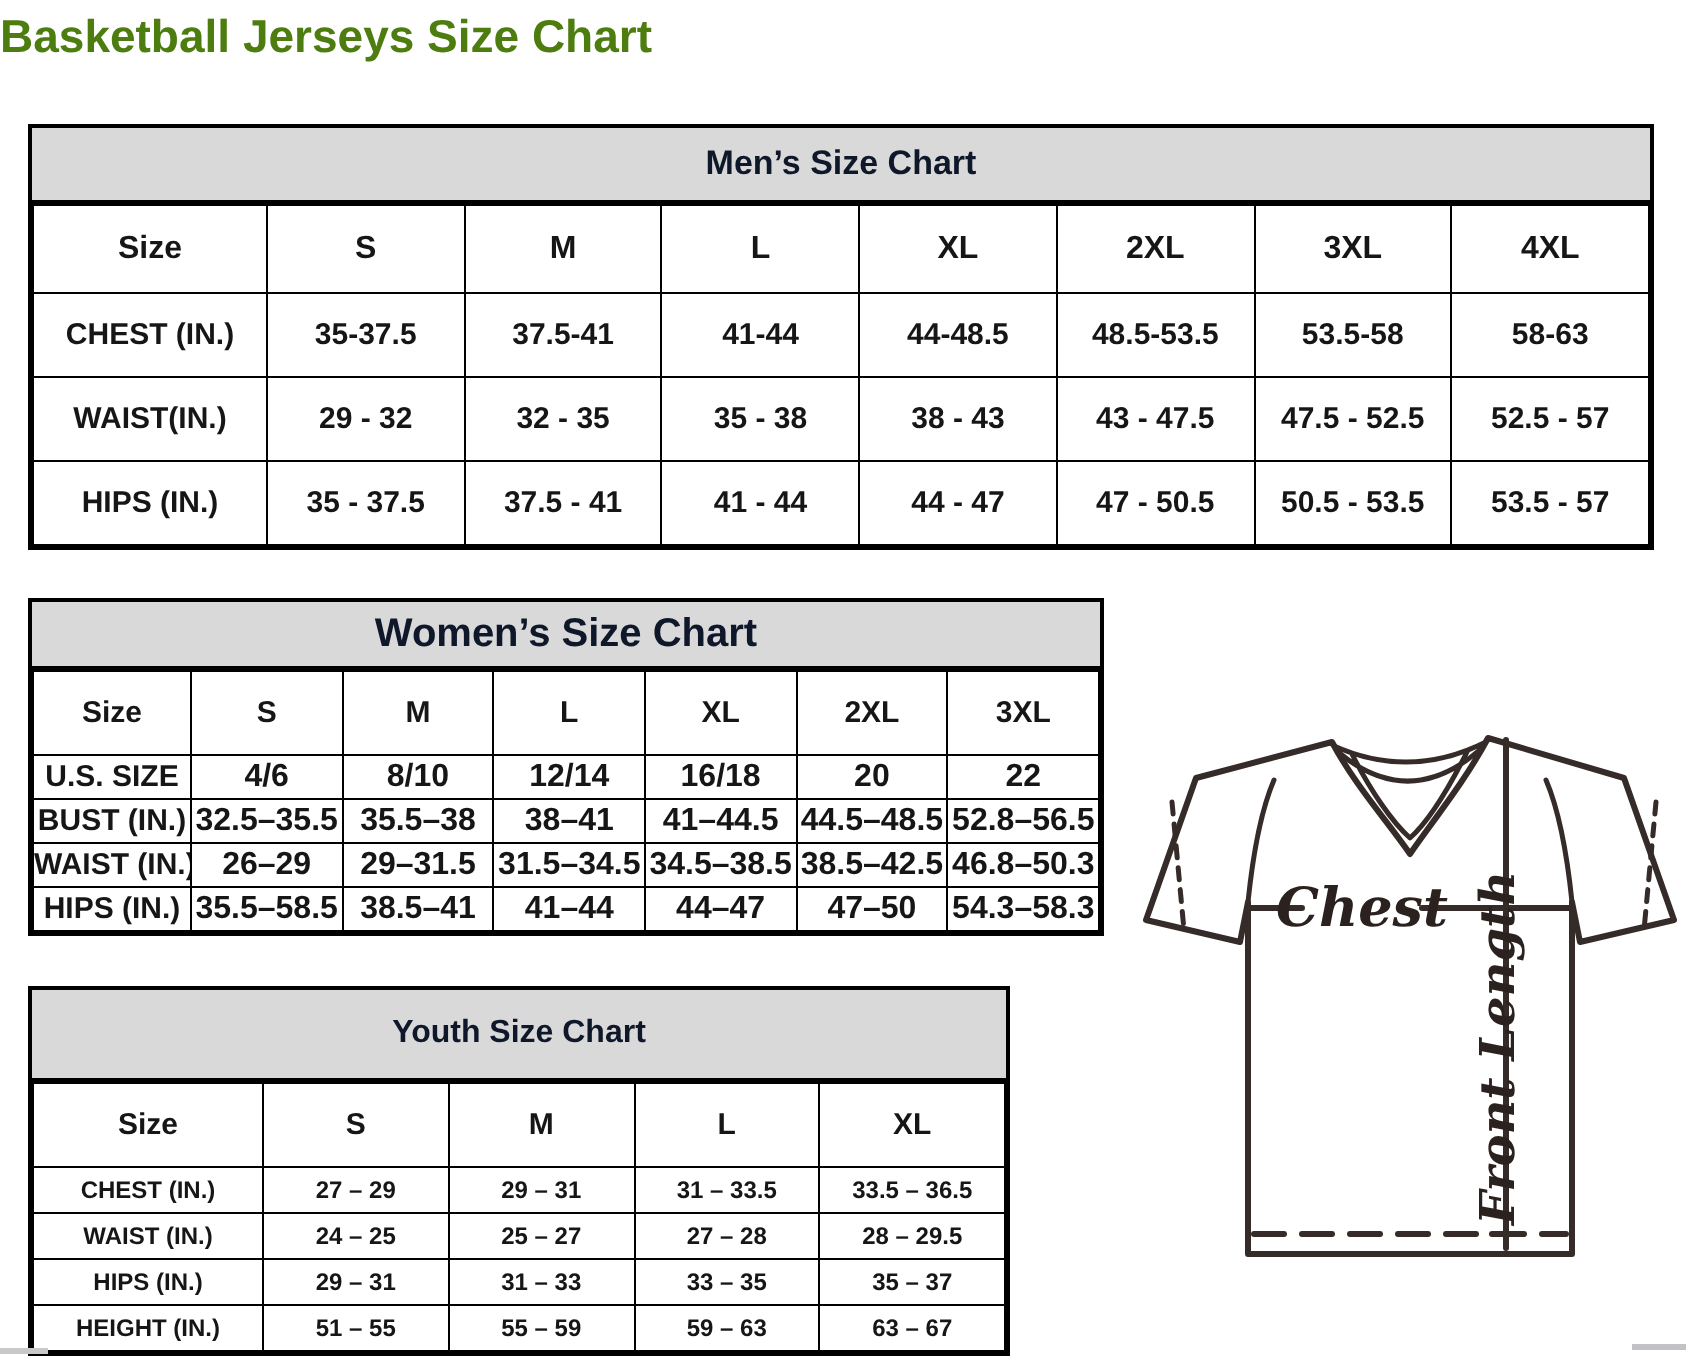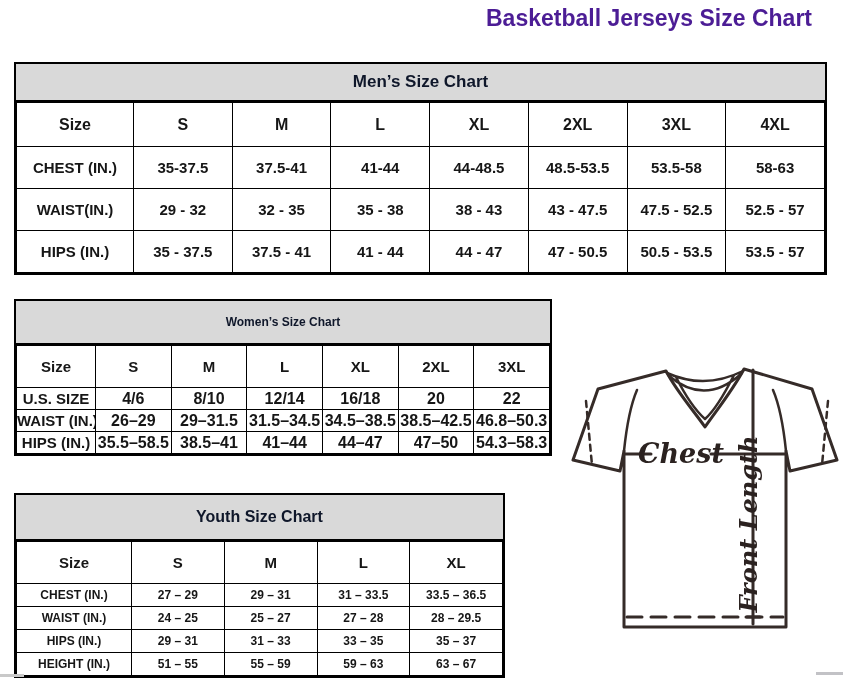--- a/index.html
+++ b/index.html
@@ -3,22 +3,22 @@
 <meta charset="utf-8">
 <style>
   html, body { margin:0; padding:0; }
   body {
     width:843px; height:679px; position:relative; overflow:hidden;
     background:#ffffff; color:#1a1a1a;
     font-family:"Liberation Sans", sans-serif;
   }
   .page-title {
     position:absolute; top:5px; left:0; width:812px;
-    text-align:right; font-size:23px; font-weight:bold; margin:0;
-    color:#4c1d95;
+    text-align:left; font-size:23px; font-weight:bold; margin:0;
+    color:#4d7c0f;
   }
   .tbl {
     position:absolute; border:2px solid #000; box-sizing:border-box;
     background:#fff;
   }
   .tbl-title {
     background:#d9d9d9; border-bottom:2px solid #000;
     display:flex; align-items:center; justify-content:center;
     font-weight:bold; box-sizing:border-box; color:#0f172a;
   }
@@ -30,21 +30,21 @@
   
   .men { left:14px; top:62px; width:813px; }
   .men .tbl-title { height:38px; font-size:17px; }
   .men thead tr { height:44px; }
   .men tbody tr { height:42px; }
   .men thead th { font-size:16px; }
   .men tbody th, .men tbody td { font-size:15px; }
   .men tr > *:first-child { width:116px; }
   
   .women { left:14px; top:299px; width:538px; }
-  .women .tbl-title { height:44px; font-size:12px; }
+  .women .tbl-title { height:34px; font-size:20px; }
   .women thead tr { height:42px; }
   .women tbody tr { height:22px; }
   .women thead th { font-size:15px; }
   .women tbody th, .women tbody td { font-size:16px; }
   .women tbody th { font-size:15px; }
   .women tr > *:first-child { width:78px; }
   
   .youth { left:14px; top:493px; width:491px; }
   .youth .tbl-title { height:46px; font-size:16px; }
   .youth thead tr { height:42px; }
@@ -129,20 +129,29 @@
       </thead>
       <tbody>
         <tr>
           <th>U.S. SIZE</th>
           <td>4/6</td>
           <td>8/10</td>
           <td>12/14</td>
           <td>16/18</td>
           <td>20</td>
           <td>22</td>
+        </tr>
+        <tr>
+          <th>BUST (IN.)</th>
+          <td>32.5–35.5</td>
+          <td>35.5–38</td>
+          <td>38–41</td>
+          <td>41–44.5</td>
+          <td>44.5–48.5</td>
+          <td>52.8–56.5</td>
         </tr>
         <tr>
           <th>WAIST (IN.)</th>
           <td>26–29</td>
           <td>29–31.5</td>
           <td>31.5–34.5</td>
           <td>34.5–38.5</td>
           <td>38.5–42.5</td>
           <td>46.8–50.3</td>
         </tr>

